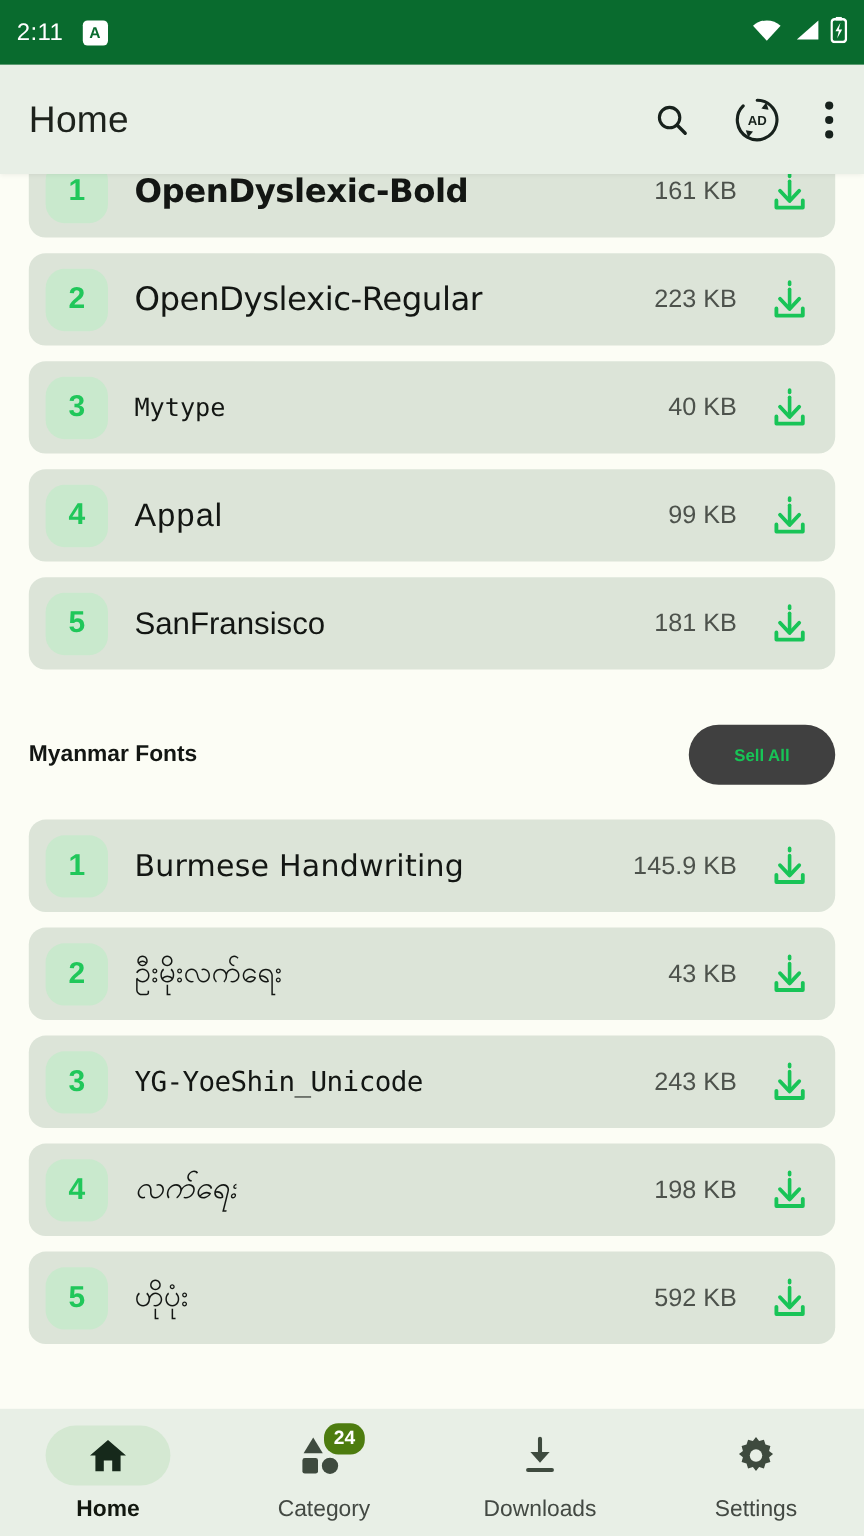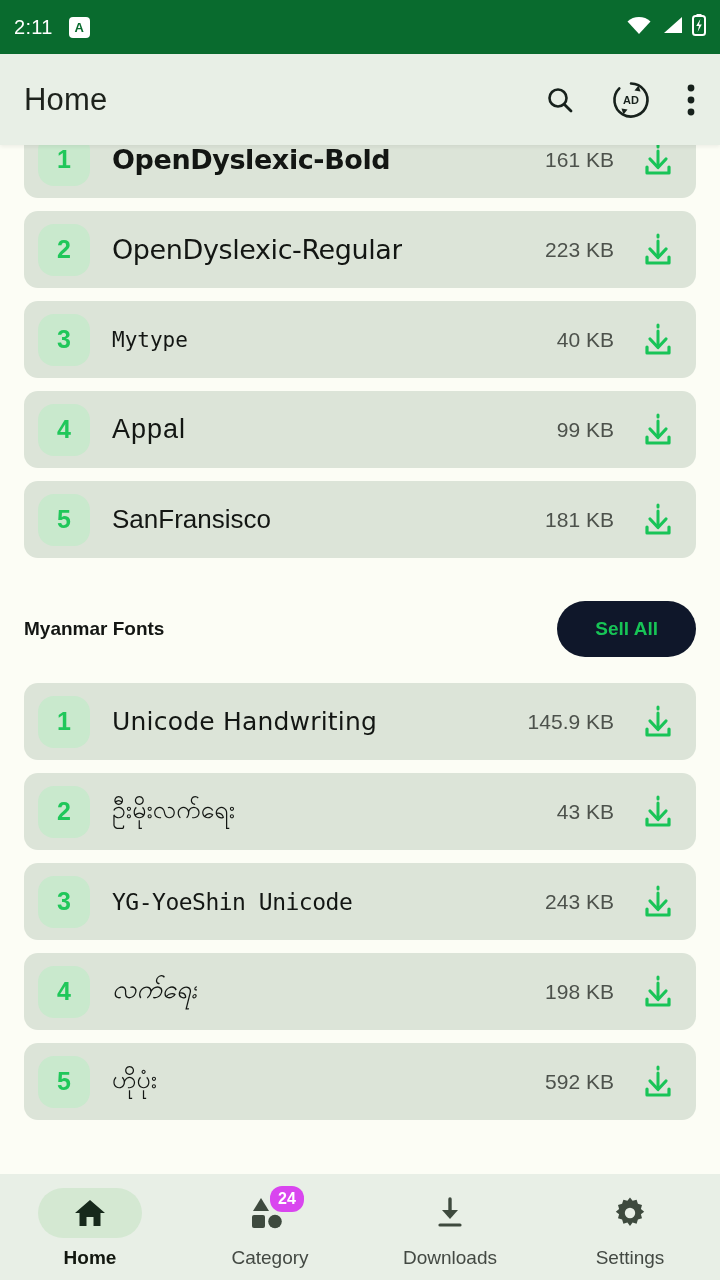--- a/index.html
+++ b/index.html
@@ -119,23 +119,23 @@
     height:108px;
     margin-top:17px;
   }
   .section-title{
     font-size:19px;
     font-weight:700;
     color:#131613;
   }
   .see-all-btn{
     margin-left:auto;
-    background:#0f172a;
+    background:#404040;
     color:#17C456;
-    font-size:19px;
+    font-size:14px;
     font-weight:700;
     border:none;
     border-radius:28px;
     padding:17px 38px;
     cursor:pointer;
     font-family:"Liberation Sans", sans-serif;
   }
 
   
   #bottom-nav{
@@ -164,21 +164,21 @@
   .nav-item.active .nav-icon-wrap{ background:#D4E8D2; }
   .nav-label{
     margin-top:9px;
     font-size:19px;
     color:#434943;
   }
   .nav-item.active .nav-label{ color:#12170F; font-weight:700; }
   .nav-badge{
     position:absolute;
     top:-2px; left:52px;
-    background:#d946ef;
+    background:#4d7c0f;
     color:#ffffff;
     font-size:16px;
     font-weight:700;
     border-radius:12px;
     min-width:34px;
     height:26px;
     padding:0 6px;
     display:flex;align-items:center;justify-content:center;
     line-height:1;
   }
@@ -304,21 +304,21 @@
       <path d="M7 25 V31 H29 V25" fill="none" stroke="#18C457" stroke-width="3.2" stroke-linecap="round" stroke-linejoin="round"></path>
     </svg>
       </div>
     </div>
     <div class="section-header">
       <span class="section-title">Myanmar Fonts</span>
       <button class="see-all-btn">Sell All</button>
     </div>
     <div class="font-row">
       <div class="rank-badge">1</div>
-      <div class="font-name face-hand">Unicode Handwriting</div>
+      <div class="font-name face-hand">Burmese Handwriting</div>
       <div class="font-size-label">145.9 KB</div>
       <div class="download-btn">
         <svg width="36" height="36" viewBox="0 0 36 36">
       <line x1="18" y1="3" x2="18" y2="5" stroke="#18C457" stroke-width="3" stroke-linecap="round"></line>
       <line x1="18" y1="9" x2="18" y2="24" stroke="#18C457" stroke-width="3" stroke-linecap="round"></line>
       <path d="M10 17 L18 25.5 L26 17" fill="none" stroke="#18C457" stroke-width="3.2" stroke-linecap="round" stroke-linejoin="round"></path>
       <path d="M7 25 V31 H29 V25" fill="none" stroke="#18C457" stroke-width="3.2" stroke-linecap="round" stroke-linejoin="round"></path>
     </svg>
       </div>
     </div>

